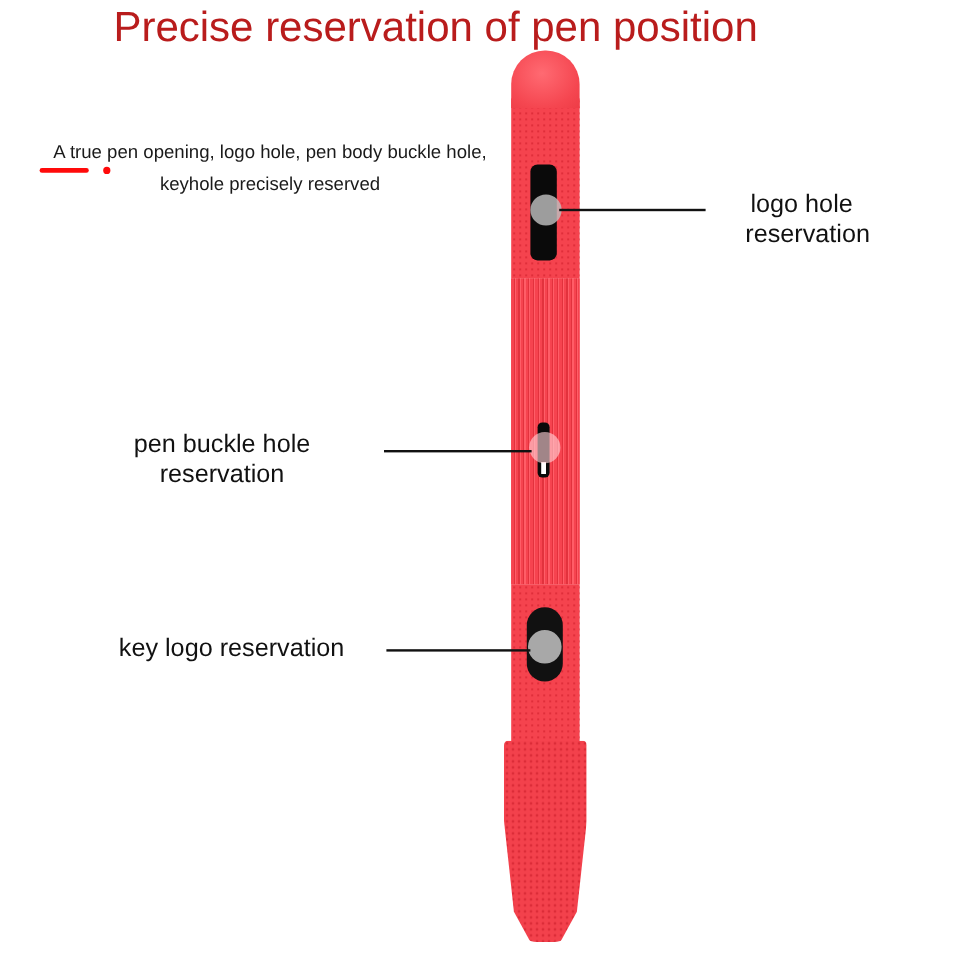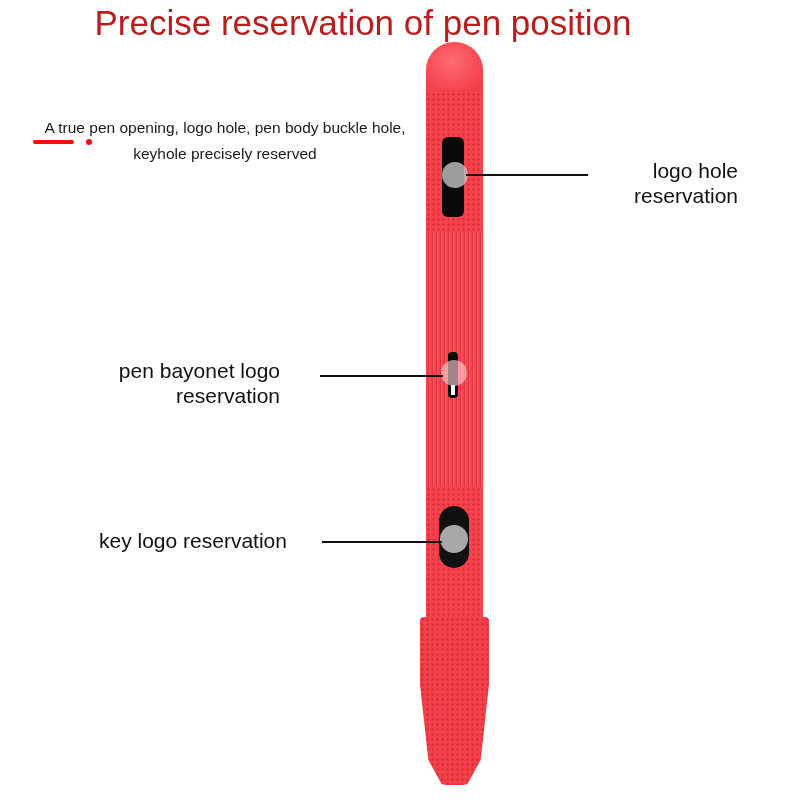--- a/index.html
+++ b/index.html
@@ -1,21 +1,21 @@
 <!DOCTYPE html>
 <html><head>
 <meta charset="utf-8">
 <style>
   html,body{margin:0;padding:0;}
   body{width:800px;height:800px;background:#ffffff;position:relative;overflow:hidden;font-family:"Liberation Sans",sans-serif;}
   .title{position:absolute;left:0;width:726px;top:2px;text-align:center;color:#b91c1c;font-size:35px;line-height:42px;white-space:nowrap;}
   .subtitle{position:absolute;left:30px;width:390px;top:74px;text-align:center;color:#1a1a1a;font-size:15.5px;line-height:26px;margin-top:41px;}
   .dash{position:absolute;left:33px;top:140px;width:41px;height:4px;border-radius:2px;}
   .dot{position:absolute;left:86px;top:139px;width:6px;height:6px;border-radius:50%;}
-  .label{position:absolute;color:#111;font-size:21px;line-height:25px;text-align:right;white-space:nowrap;}
+  .label{position:absolute;color:#111;font-size:21px;line-height:25px;text-align:center;white-space:nowrap;}
   .leader{position:absolute;height:1.5px;background:#111;}
 
   
   .pen{position:absolute;left:426px;top:42px;width:57px;height:745px;}
   .cap{position:absolute;left:0;top:0;width:57px;height:48px;border-radius:28px 28px 0 0;background:radial-gradient(ellipse at 45% 40%,#ff6a72 0%,#f54650 70%,#ee3c46 100%);}
   .knurl{position:absolute;left:0;width:57px;background-color:#f5434e;
     background-image:radial-gradient(circle,#e02e3a 1px,transparent 1.3px);
     background-size:5px 5px;}
   .knurl-top{top:40px;height:150px;}
   .ribbed{position:absolute;left:0;top:190px;width:57px;height:255px;background-color:#f6434f;
@@ -59,19 +59,19 @@
   <div class="marker marker-key"></div>
 </div>
 
 <div class="leader" style="left:466px;top:174px;width:122px;"></div>
 <div class="label" style="left:608px;top:158px;width:130px;">
   <div style="margin-left:-10px">logo hole</div>
   <div>reservation</div>
 </div>
 
 <div class="label" style="left:90px;top:358px;width:190px;">
-  <div>pen bayonet logo</div>
+  <div>pen buckle hole</div>
   <div>reservation</div>
 </div>
 <div class="leader" style="left:320px;top:375px;width:123px;"></div>
 
 <div class="label" style="left:99px;top:528px;">key logo reservation</div>
 <div class="leader" style="left:322px;top:541px;width:120px;"></div>
 
 </body></html>

